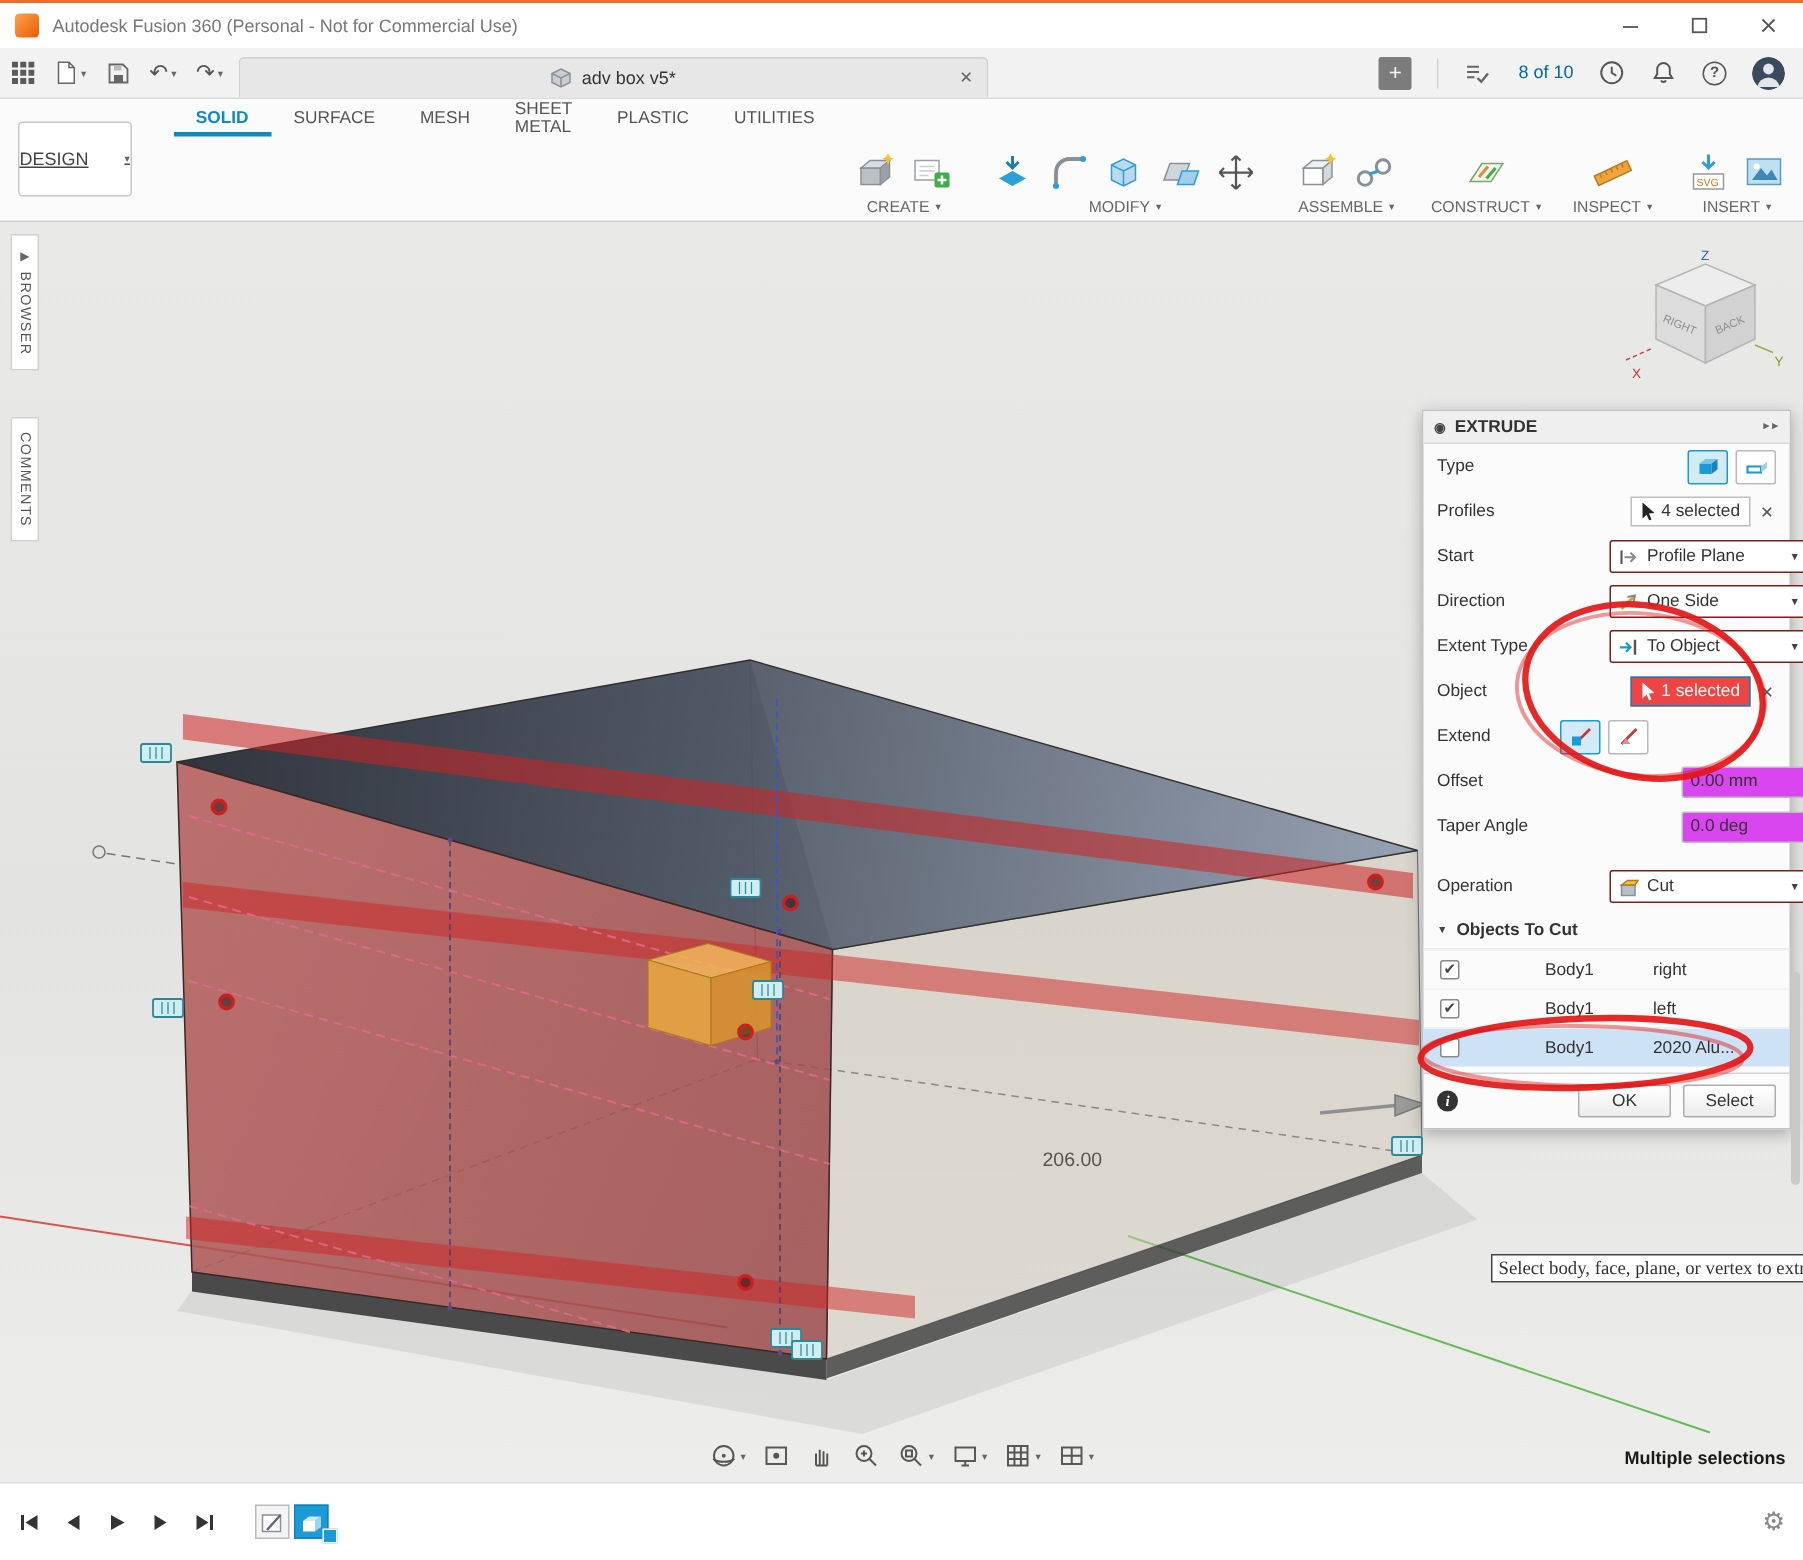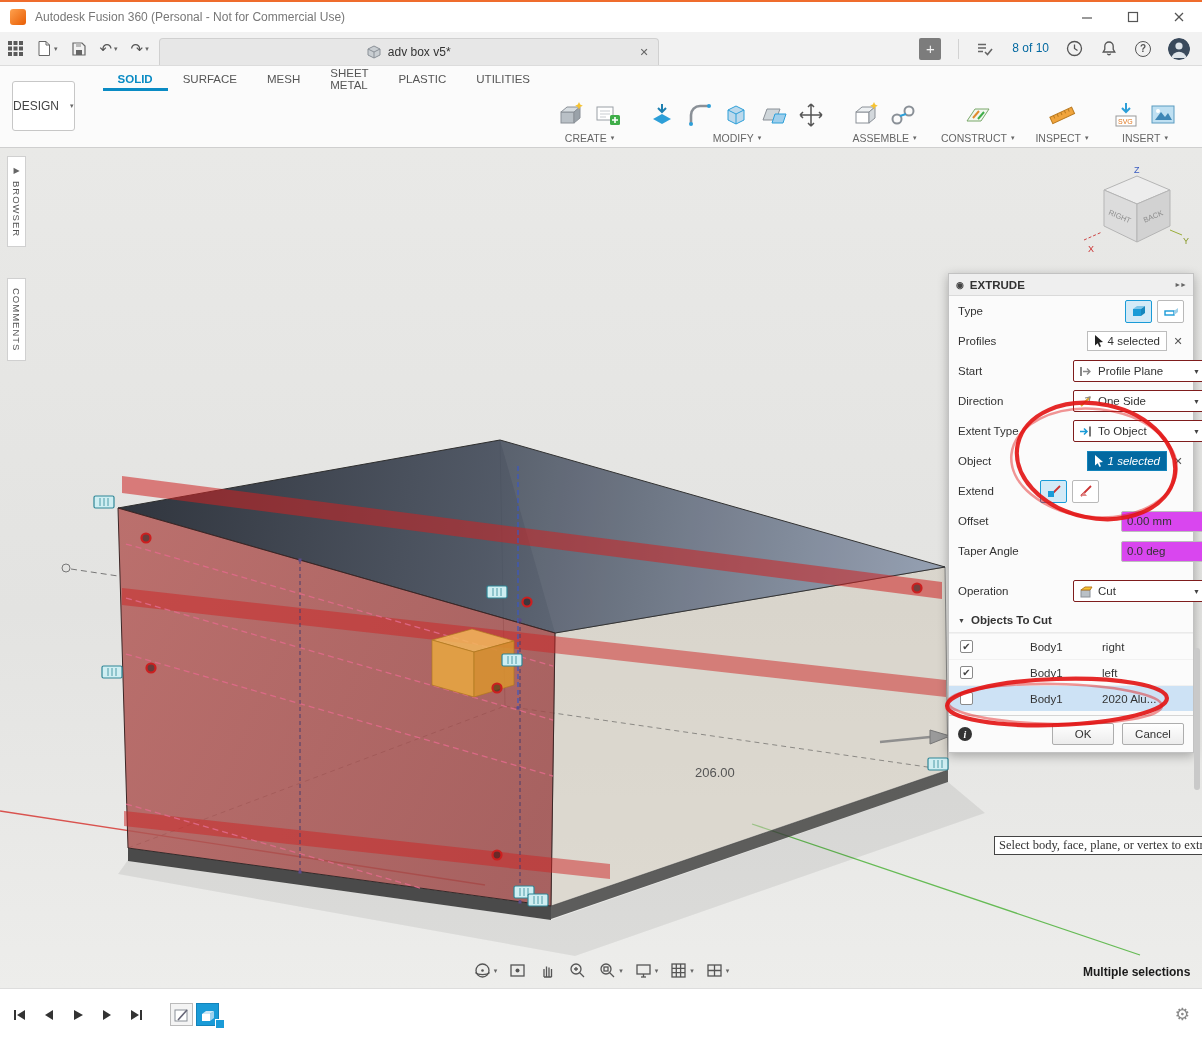--- a/index.html
+++ b/index.html
@@ -26,21 +26,21 @@
   .tab-close { position:absolute; right:9px; top:50%; transform:translateY(-50%); font-size:11px; color:#666; }
   .qright { display:flex; align-items:center; gap:17px; padding:0 12px; }
   .newtab { width:22px; height:22px; background:#7c7c7c; color:#f2f2f2; border-radius:2px; display:flex; align-items:center; justify-content:center; font-size:15px; }
   .qsep { width:1px; height:20px; background:#d2d2d2; }
   .jobstatus { display:flex; align-items:flex-start; gap:19px; color:#0369a1; }
   .helpcirc { width:16px; height:16px; border:1.4px solid #555; border-radius:50%; color:#555; font-size:10px; font-weight:bold; display:flex; align-items:center; justify-content:center; }
   .avatar { width:22px; height:22px; border-radius:50%; overflow:hidden; }
 
   
   .ribbon { height:82px; background:#fbfbfb; border-bottom:1px solid #cfcfcf; display:flex; }
-  .design-box { margin:15px 14px 0 12px; width:98px; height:50px; border:1px solid #c7c7c7; border-radius:3px; background:#fff; display:flex; align-items:center; justify-content:center; gap:11px; font-size:12px; color:#444; }
+  .design-box { margin:15px 14px 0 12px; width:98px; height:50px; border:1px solid #c7c7c7; border-radius:3px; background:#fff; display:flex; align-items:center; justify-content:center; gap:24px; font-size:12px; color:#444;text-decoration:underline; }
   .ribbon-main { flex:1; display:flex; flex-direction:row; }
   .rtabs { height:25px; display:flex; align-items:stretch; padding-left:14px; }
   .rtab { padding:0 15px; font-size:11.5px; color:#555; display:flex; align-items:center; }
   .rtab.active { color:#0a8bc4; font-weight:bold; box-shadow:inset 0 -3px 0 #0a8bc4; }
   .rtools { flex:1; display:flex; align-items:flex-end; }
   .rgroup { display:flex; flex-direction:column; align-items:center; padding:1px 9px 3px; }
   .rgroup .tools { display:flex; align-items:center; gap:3px; flex:1; }
   .glabel { font-size:10.5px; color:#666; display:flex; align-items:center; gap:4px; }
   .gsep { width:1px; background:#e2e2e2; margin:6px 1px; }
   .tool { width:34px; height:34px; display:flex; align-items:center; justify-content:center; }
@@ -59,21 +59,21 @@
   .p-grip { font-size:9px; color:#444; }
   .p-collapse { margin-left:auto; font-size:7px; color:#666; letter-spacing:-1px; }
   .prow { display:flex; align-items:center; height:30px; padding:0 9px; }
   .plabel { width:82px; flex:none; }
   .pctrl { margin-left:auto; display:flex; align-items:center; gap:5px;padding-left:33px; }
   .tbtn { width:27px; height:23px; border:1px solid #b9b9b9; background:#fff; border-radius:2px; display:flex; align-items:center; justify-content:center; }
   .tbtn.sel { border-color:#1a9bd7; background:#d3eaf7; }
   .dd { width:133px; height:22px; border:1px solid #7f1d1d; border-radius:2px; background:#fff; display:flex; align-items:center; gap:5px; padding:0 5px; }
   .ddcaret { margin-left:auto; font-size:7px; color:#444; }
   .valbox { min-width:74px; height:20px; border:1px solid #bdbdbd; background:#fff; display:flex; align-items:center; justify-content:center; gap:4px; padding:0 6px; }
-  .valbox.blue { background:#0369a1; border-color:#1283ba; color:#fff;font-style:italic; }
+  .valbox.blue { background:#ef4444; border-color:#1283ba; color:#fff; }
   .xbtn { color:#555; font-size:11px; width:12px; text-align:center; }
   .pinput { width:133px; height:21px; border:1px solid #bdbdbd; border-radius:2px; padding:0 5px; font:inherit; font-size:11.5px; color:#333; background:#d946ef;margin-left:48px; }
   .opgap { height:10px; }
   .psection { display:flex; align-items:center; gap:6px; padding:8px 9px 6px; font-weight:bold; }
   .seccaret { font-size:7px; color:#444; }
   .otable { border-top:1px solid #eaeaea; }
   .orow { display:flex; align-items:center; height:26px; padding:0 11px; border-top:1px solid #f1f1f1; }
   .orow.selected { background:#cde2f5; }
   .chk { width:13px; height:13px; border:1px solid #8a8a8a; border-radius:2px; background:#fff; font-size:10px; line-height:11px; text-align:center; color:#444; }
   .obody { margin-left:57px; width:58px; }
@@ -702,21 +702,21 @@
       </div>
 
       <div class="pfooter">
         <span class="infoicon">
             <span>i</span>
           </span>
         <span class="pbtn ok">
             <span>OK</span>
           </span>
         <span class="pbtn">
-            <span>Cancel</span>
+            <span>Select</span>
           </span>
       </div>
     </div>
 
     <div class="vscroll"></div>
 
     <div class="vp-tooltip">Select body, face, plane, or vertex to extrude</div>
     <div class="sel-status">Multiple selections</div>
 
     <div class="nav-toolbar">

